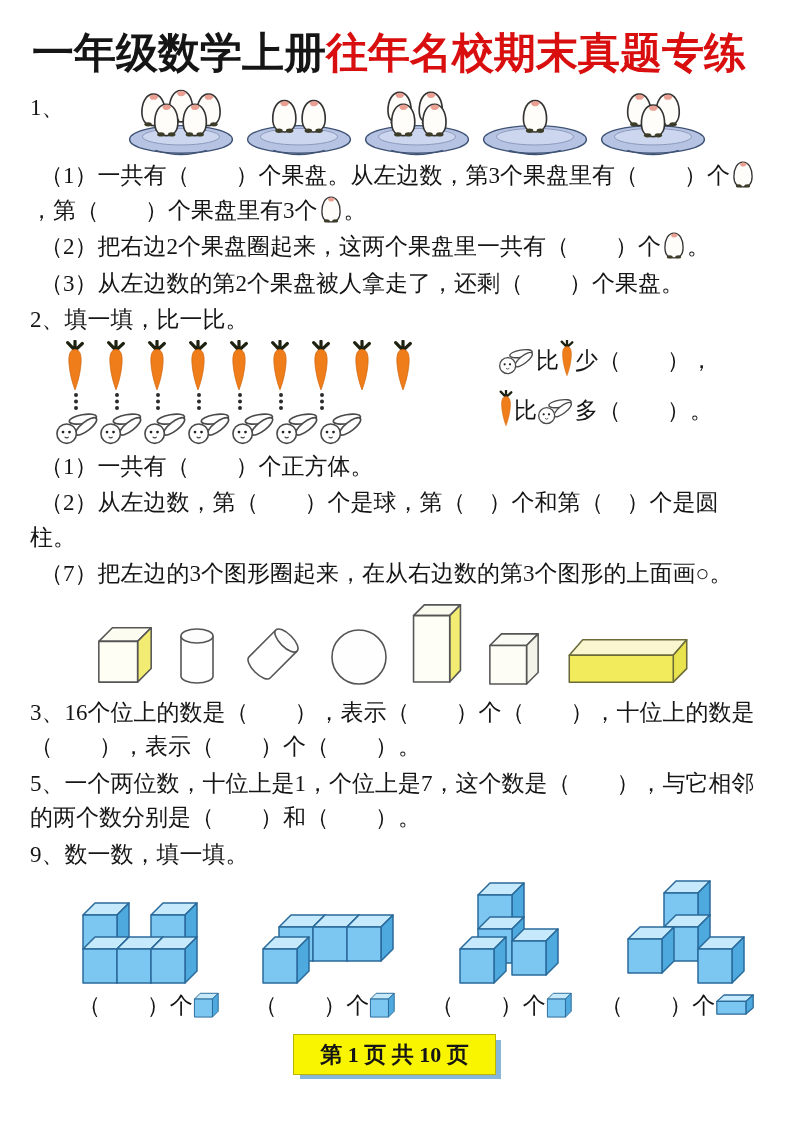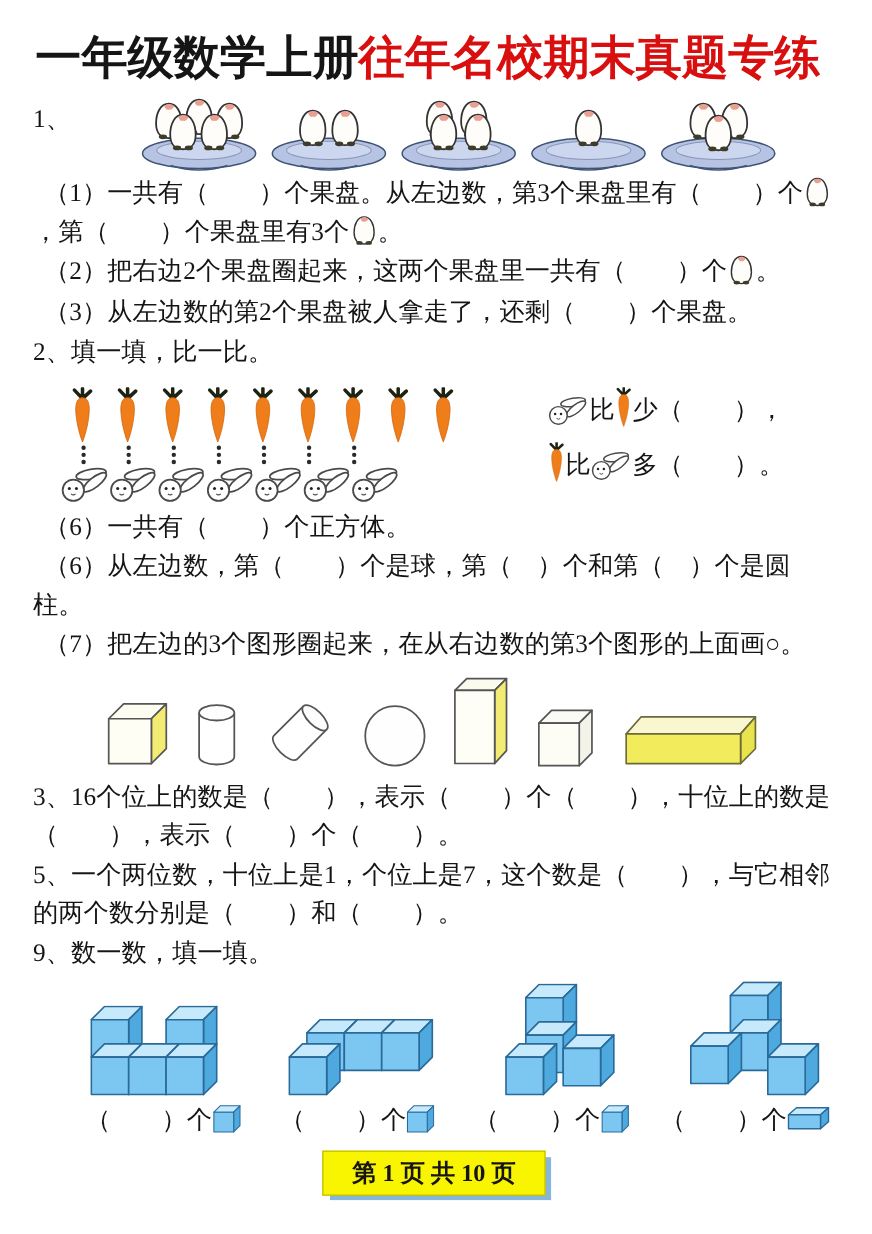--- a/index.html
+++ b/index.html
@@ -8,21 +8,21 @@
     padding:22px 30px 0 30px;background:#fff;overflow:hidden;
     font-family:"Liberation Serif","DejaVu Serif",serif;
     color:#151515;font-size:23px;line-height:1.5;position:relative;
   }
   .title{font-size:42px;font-weight:bold;margin:0 0 6px 2px;white-space:nowrap;letter-spacing:0px;}
   p{margin:2px 0;}
   .sub{text-indent:10px;}
   .q1-head{display:flex;align-items:flex-start;margin:0;}
   .qnum{flex:none;}
   .plates-row{display:flex;gap:6px;margin-left:60px;margin-top:-4px;}
-  .q2-fig{position:relative;height:106px;margin:14px 0 4px 0;text-decoration:underline;}
+  .q2-fig{position:relative;height:106px;margin:2px 0 4px 0;text-decoration:underline;}
   .abs{position:absolute;}
   .dotline{position:absolute;width:0;height:17px;top:53px;border-left:4px dotted #2a2a2a;}
   .cr-right{position:absolute;left:468px;top:0;}
   .cr-right p{margin:0 0 12px 0;white-space:nowrap;}
   .shapes-row{display:flex;align-items:flex-end;gap:22px;margin:8px 0 10px 64px;}
   .structs-row{display:flex;align-items:flex-end;justify-content:space-between;width:664px;margin:8px 0 2px 52px;}
   .caps-row{display:flex;justify-content:space-between;width:706px;margin:4px 0 0 30px;}
   .caps-row .cap{flex:1;text-align:center;white-space:nowrap;}
   .footer-wrap{text-align:center;margin-top:10px;}
   .footer-badge{display:inline-block;font-weight:bold;font-size:22px;
@@ -349,22 +349,22 @@
               <ellipse cx="38" cy="19" rx="16" ry="5.5" transform="rotate(-38 38 19)"></ellipse>
               <circle cx="14" cy="28" r="12"></circle>
             </g>
             <circle cx="9.5" cy="26" r="1.7" fill="#222"></circle>
             <circle cx="17.5" cy="26" r="1.7" fill="#222"></circle>
             <path d="M11.5 32 q2.5 2.5 5 0" stroke="#444" stroke-width="1.3" fill="none"></path>
           </svg>多（　　）。</p>
     </div>
   </div>
 
-  <p class="sub">（6）一共有（　　）个正方体。</p>
-  <p class="sub">（6）从左边数，第（　　）个是球，第（　）个和第（　）个是圆柱。</p>
+  <p class="sub">（1）一共有（　　）个正方体。</p>
+  <p class="sub">（2）从左边数，第（　　）个是球，第（　）个和第（　）个是圆柱。</p>
   <p class="sub">（7）把左边的3个图形圈起来，在从右边数的第3个图形的上面画○。</p>
   <div class="shapes-row" id="shapes-row">
       <svg width="62" height="64" viewBox="0 0 62 66">
         <g stroke="#555" stroke-width="1.6" stroke-linejoin="round">
           <polygon points="4,20 18,6 58,6 44,20" fill="#fdfcf0"></polygon>
           <polygon points="44,20 58,6 58,48 44,62" fill="#f2ed72"></polygon>
           <rect x="4" y="20" width="40" height="42" fill="#fffef4"></rect>
         </g>
       </svg>
       <svg width="38" height="60" viewBox="0 0 38 60">

